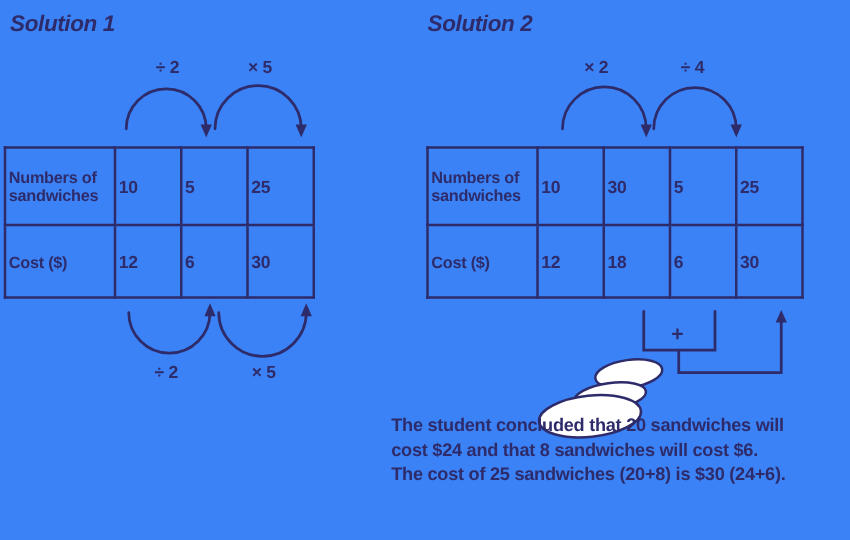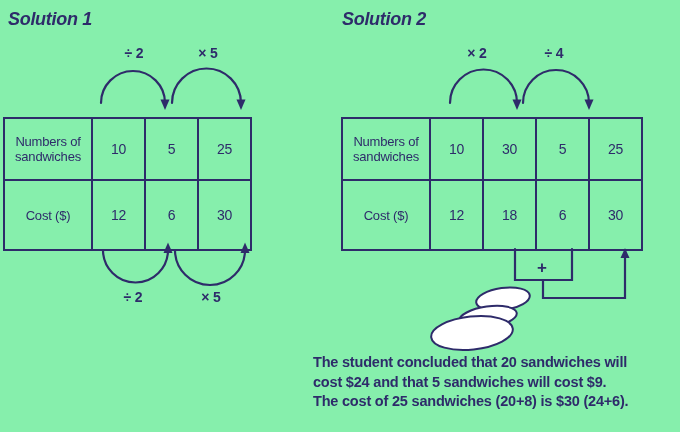--- a/index.html
+++ b/index.html
@@ -1,19 +1,19 @@
 <!DOCTYPE html>
 <html style="--ink: #2e2b6a;"><head>
 <meta charset="utf-8">
 <style>
   :root { --ink: #2e2b6a; }
   * { margin:0; padding:0; box-sizing:border-box; }
   body { background:#fff; font-family:"Liberation Sans", sans-serif; }
   .canvas {
-    position:relative; width:680px; height:432px; background:#86efac;
+    position:relative; width:680px; height:432px; background:#3b82f6;
     overflow:hidden; color:var(--ink);
   }
   .overlay { position:absolute; left:0; top:0; width:680px; height:432px; }
   .stroke { fill:none; stroke:var(--ink); stroke-width:2.2; stroke-linecap:round; }
   .solid  { fill:var(--ink); stroke:none; }
   .oval   { fill:#ffffff; stroke:var(--ink); stroke-width:2; }
   .title {
     position:absolute; font-size:18px; font-weight:bold; font-style:italic;
     letter-spacing:-0.3px; color:var(--ink); white-space:nowrap;
   }
@@ -23,31 +23,31 @@
   }
   .plus-label {
     position:absolute; width:22px; text-align:center; font-size:17px;
     font-weight:bold; color:var(--ink);
   }
   table.ratio {
     position:absolute; border-collapse:collapse; table-layout:fixed;
     color:var(--ink);
   }
   table.ratio td {
-    border:2px solid var(--ink); text-align:center; vertical-align:middle;
-    font-weight:normal; padding:0 2px;
+    border:2px solid var(--ink); text-align:left; vertical-align:middle;
+    font-weight:bold; padding:0 2px;
   }
   td.rowhead { width:88px; font-size:13px; line-height:15px; letter-spacing:-0.2px; }
   td.num { font-size:14px; letter-spacing:-0.2px;border-radius:18px; }
   #table1 td.num { width:53px; }
   #table2 td.num { width:53px; }
   tr.r1 td { height:62px; }
-  tr.r2 td { height:70px; }
+  tr.r2 td { height:58px; }
   .conclusion {
-    position:absolute; left:313px; top:353px; font-size:14.5px; font-weight:bold;
+    position:absolute; left:313px; top:332px; font-size:14.5px; font-weight:bold;
     line-height:19.5px; letter-spacing:-0.2px; color:var(--ink); white-space:nowrap;
   }
 </style>
 </head>
 <body>
 
 <div class="canvas">
 
   <svg class="overlay" viewBox="0 0 680 432" xmlns="http://www.w3.org/2000/svg">
 
@@ -137,17 +137,17 @@
       <td class="num">6</td>
       <td class="num">30</td>
     </tr>
   </tbody>
     </table>
 
   <div class="plus-label" style="left:531px; top:258px;">+</div>
 
   <div class="conclusion">
     <div>The student concluded that 20 sandwiches will</div>
-    <div>cost $24 and that 5 sandwiches will cost $9.</div>
+    <div>cost $24 and that 8 sandwiches will cost $6.</div>
     <div>The cost of 25 sandwiches (20+8) is $30 (24+6).</div>
   </div>
 
 </div>
 
 </body></html>

